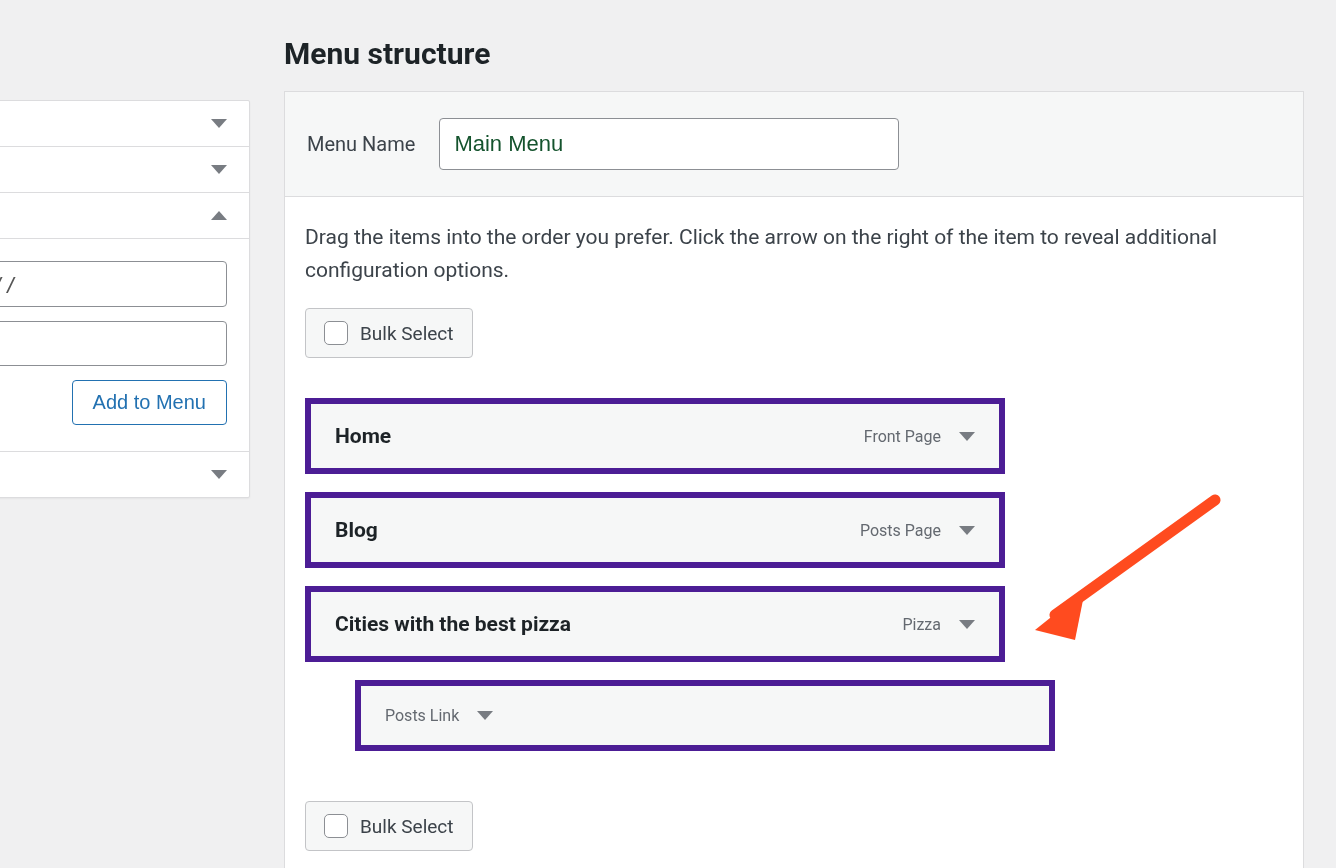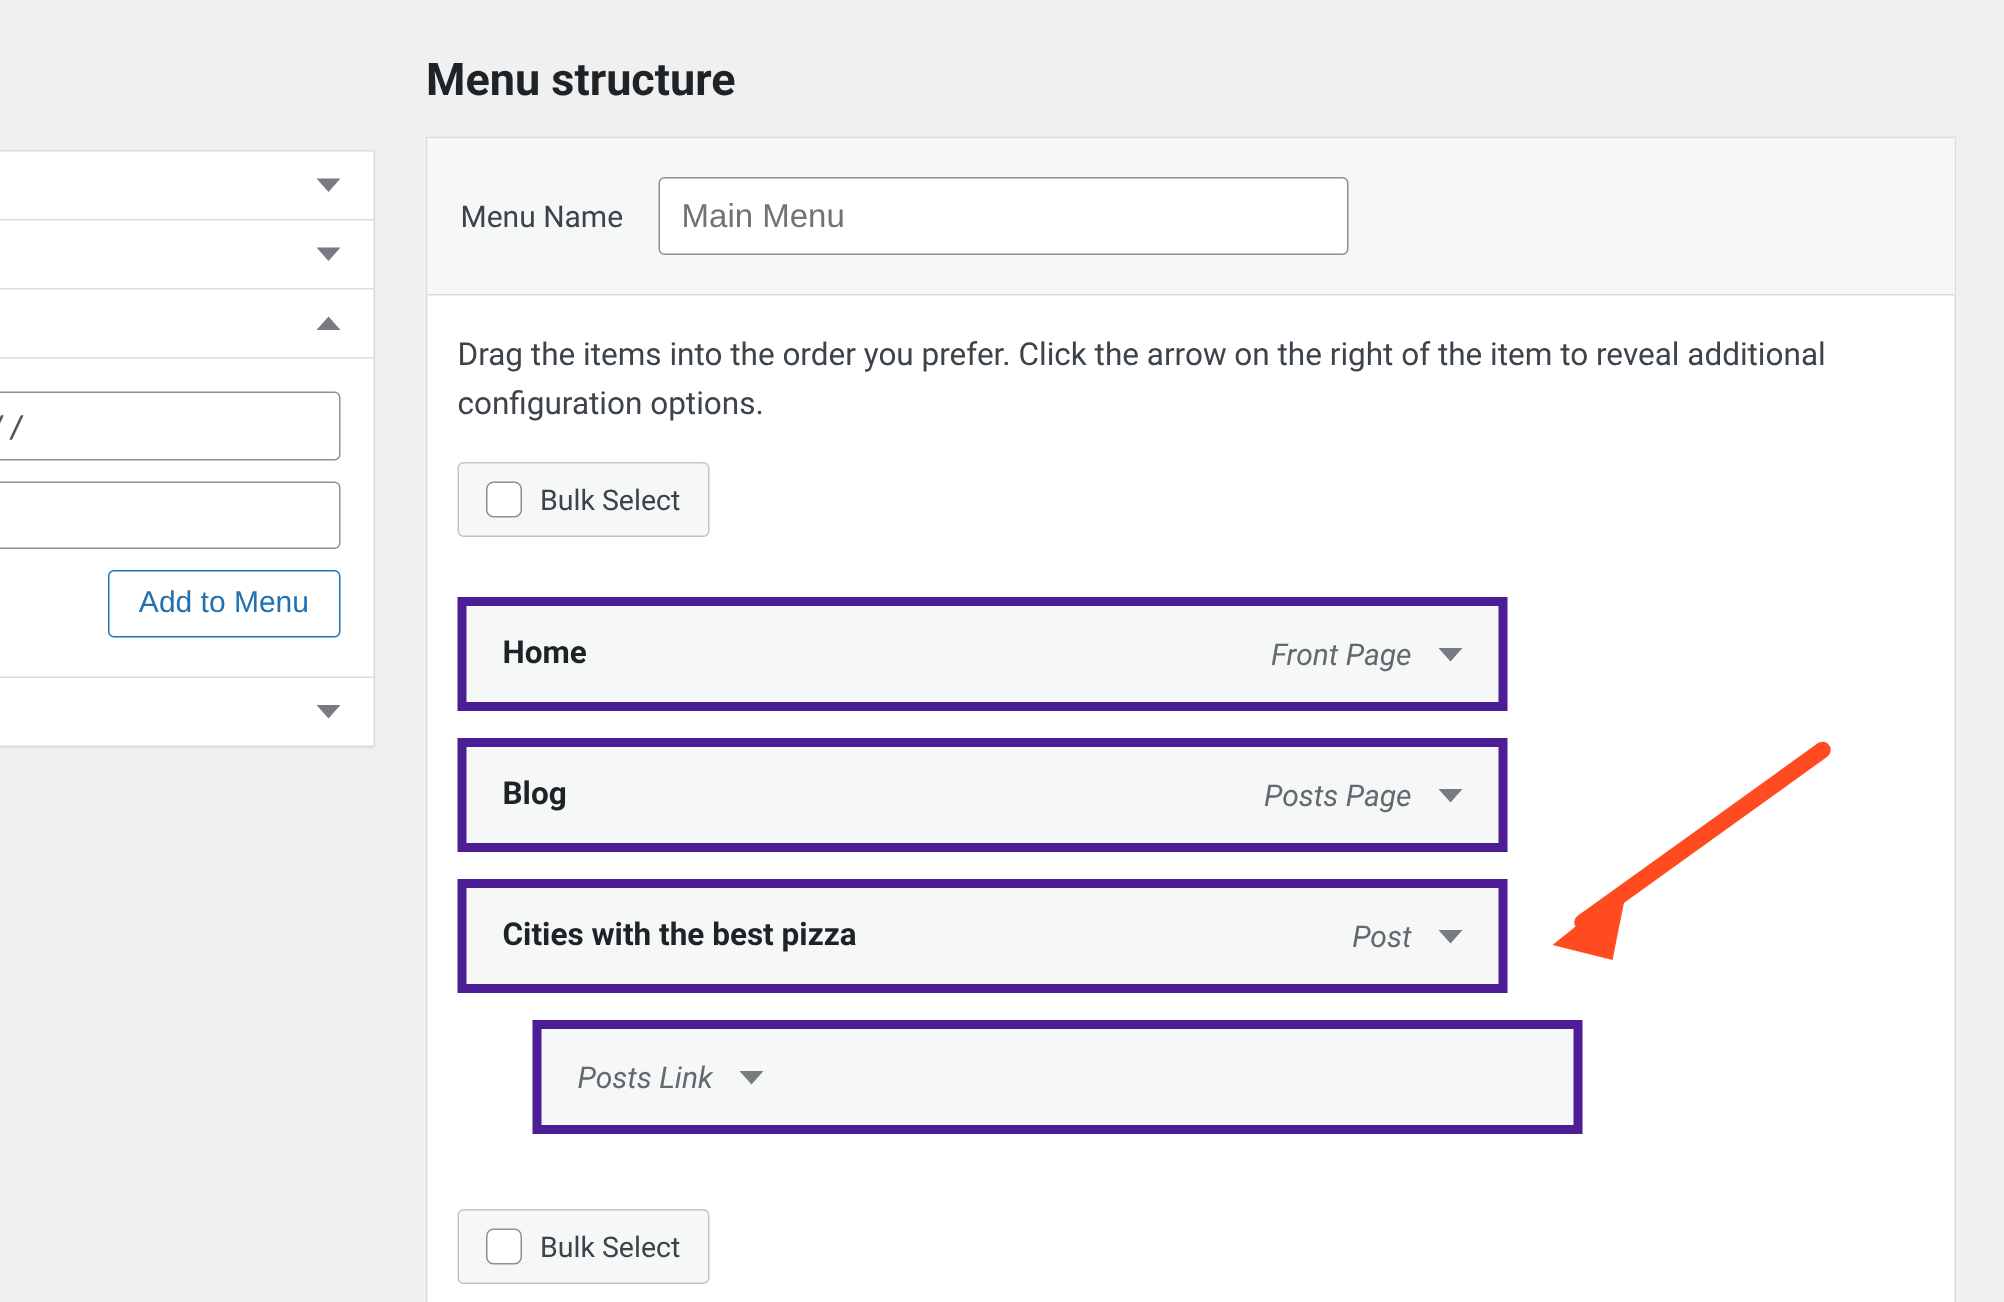--- a/index.html
+++ b/index.html
@@ -97,21 +97,21 @@
   .menu-name-label {
     font-size: 20px;
     color: #3c434a;
   }
   .menu-name-input {
     border: 1px solid #8c8f94;
     border-radius: 4px;
     padding: 12px 14px;
     font-size: 22px;
     width: 460px;
-    color: #737373;
+    color: #14532d;
   }
   .panel-body {
     padding: 24px 20px 70px 20px;
   }
   .instructions {
     font-size: 21px;
     color: #3c434a;
     line-height: 1.55;
     margin-bottom: 22px;
   }
@@ -165,22 +165,21 @@
     color: #646970;
     font-size: 20px;
   }
   .menu-item-right {
     display: flex;
     align-items: center;
     gap: 18px;
   }
   .menu-item-type {
     color: #646970;
-    font-size: 20px;
-    font-style: italic;
+    font-size: 16px;
   }
   .arrow-annotation {
     position: absolute;
     left: 1030px;
     top: 490px;
     width: 200px;
     height: 160px;
     pointer-events: none;
   }
 </style>
@@ -244,21 +243,21 @@
             <div class="menu-item-right">
               <span class="menu-item-type">Posts Page</span>
               <span class="caret-down"></span>
             </div>
           </div>
           <div class="menu-item">
             <div class="menu-item-left">
               <span class="menu-item-title">Cities with the best pizza</span>
             </div>
             <div class="menu-item-right">
-              <span class="menu-item-type">Post</span>
+              <span class="menu-item-type">Pizza</span>
               <span class="caret-down"></span>
             </div>
           </div>
           <div class="menu-item sub">
             <div class="menu-item-right">
               <span class="menu-item-type">Posts Link</span>
               <span class="caret-down"></span>
             </div>
           </div>
         </div>

